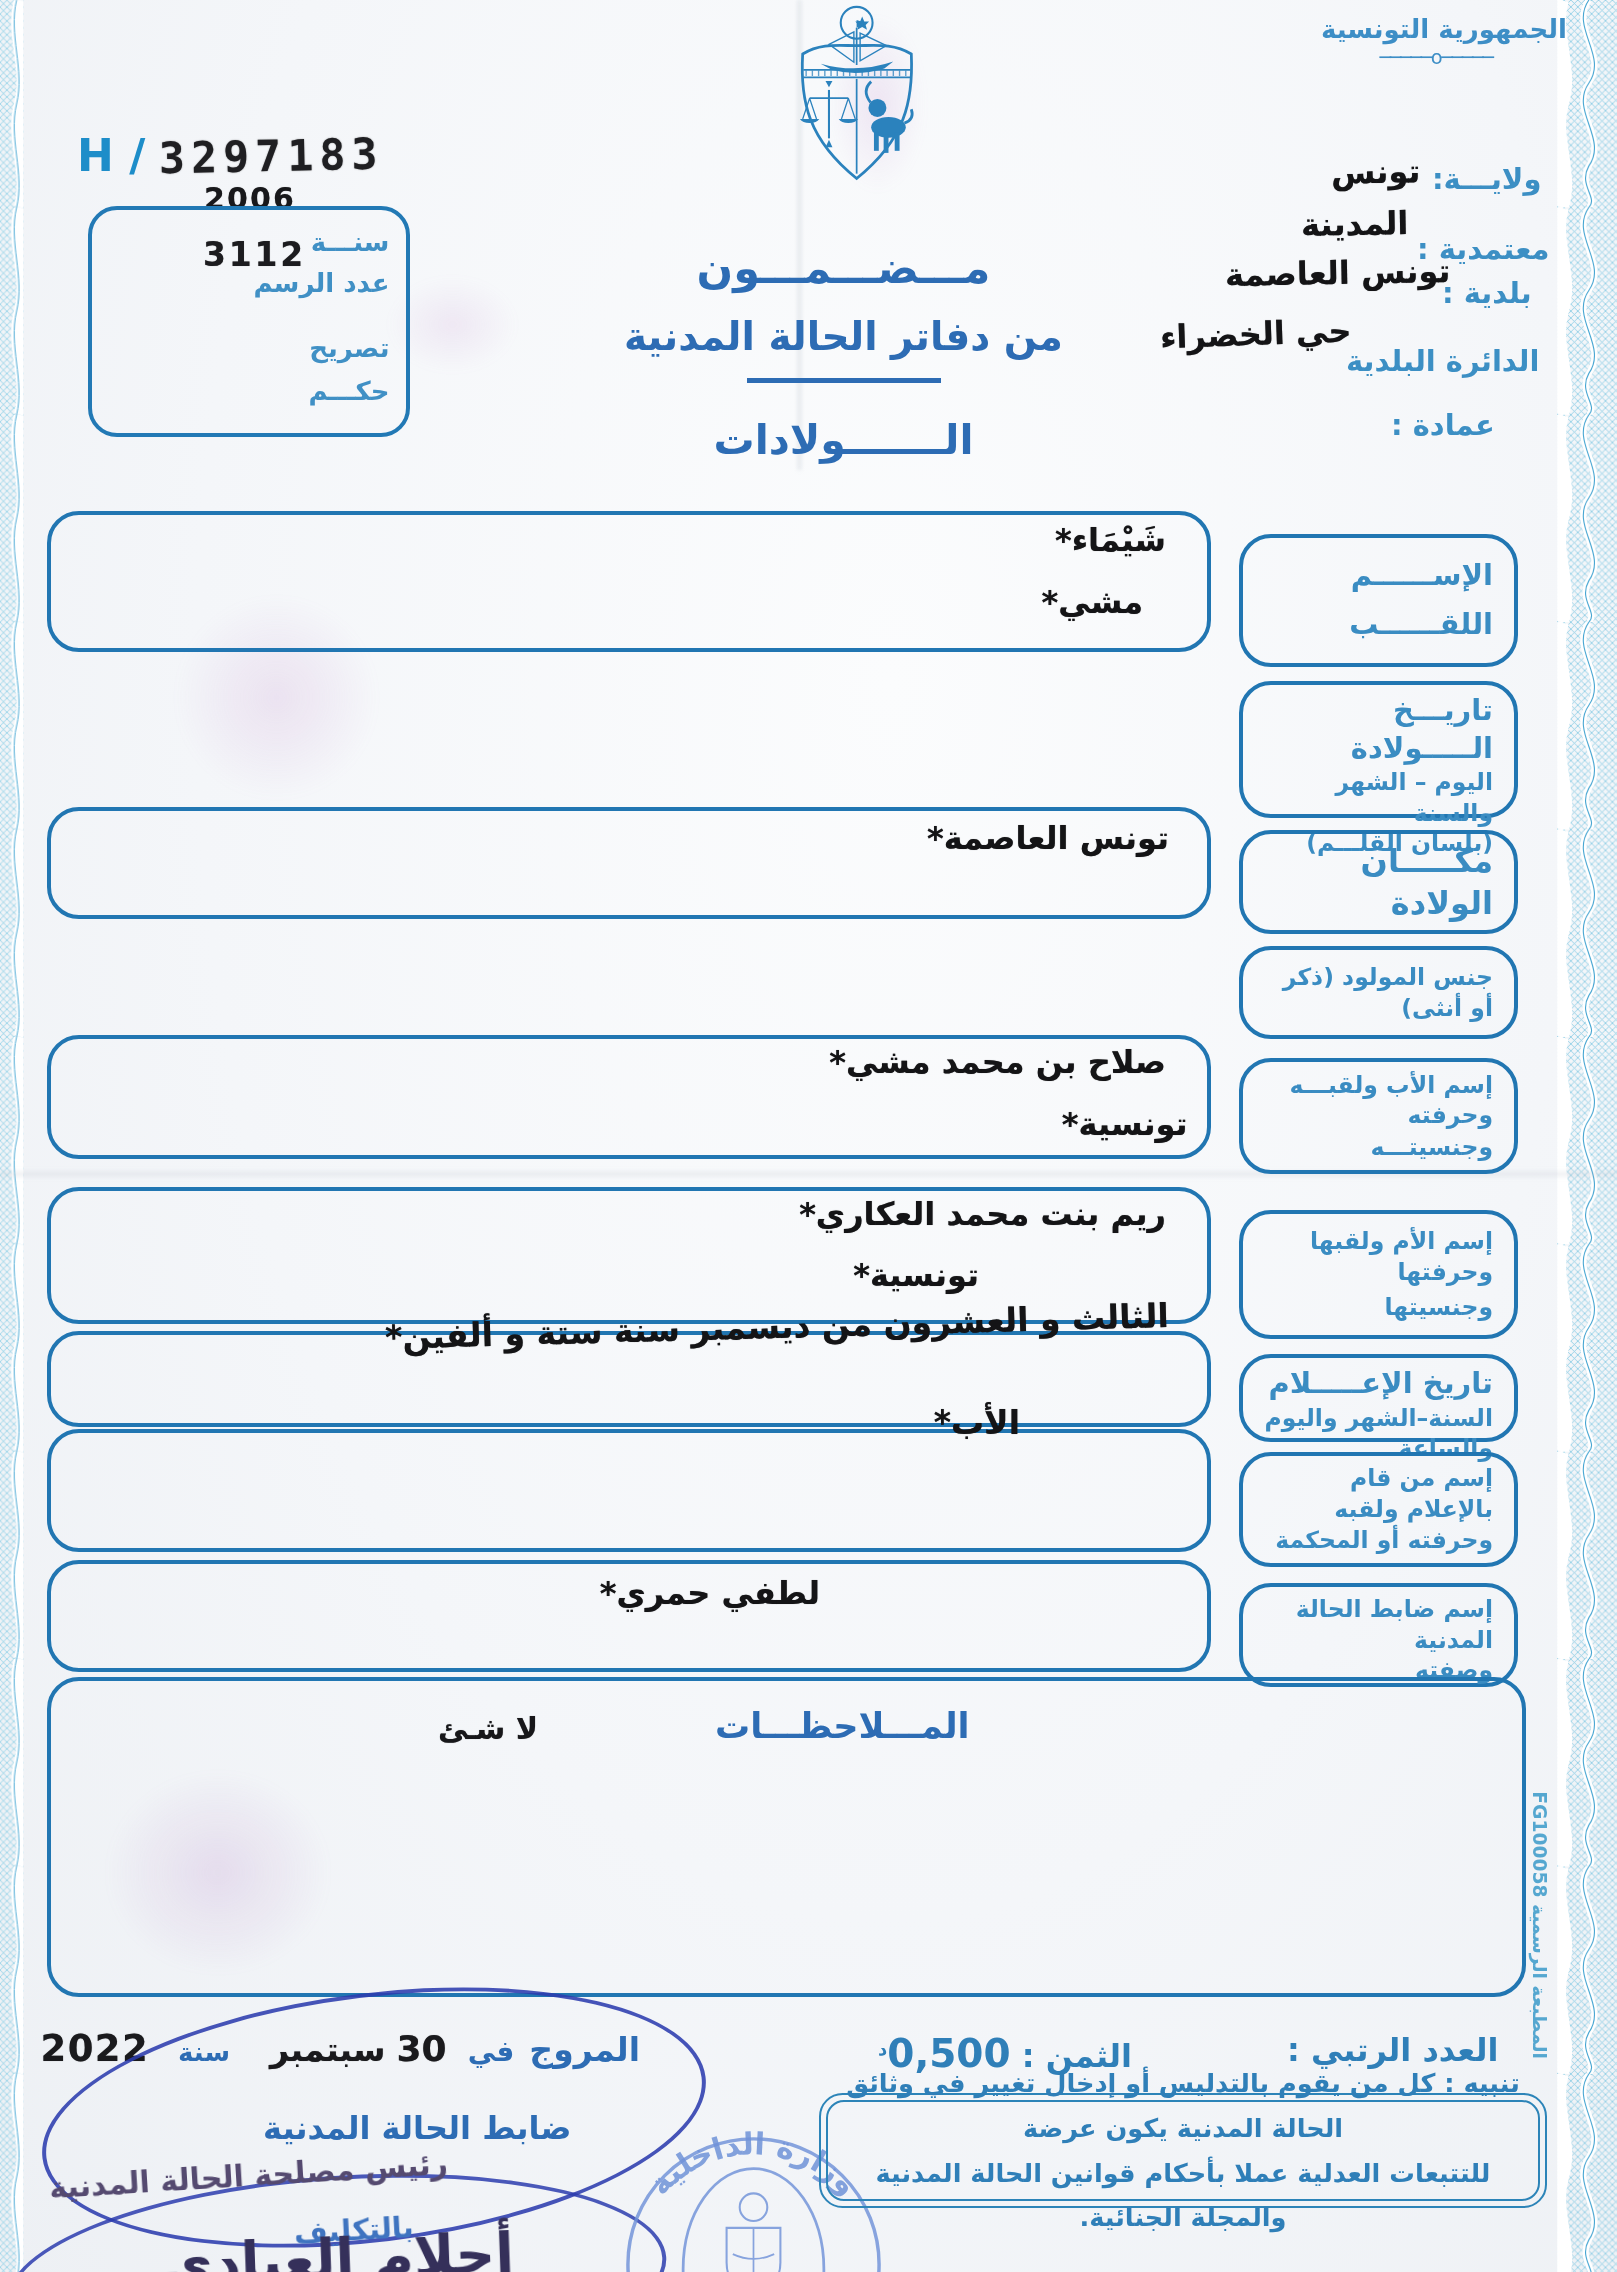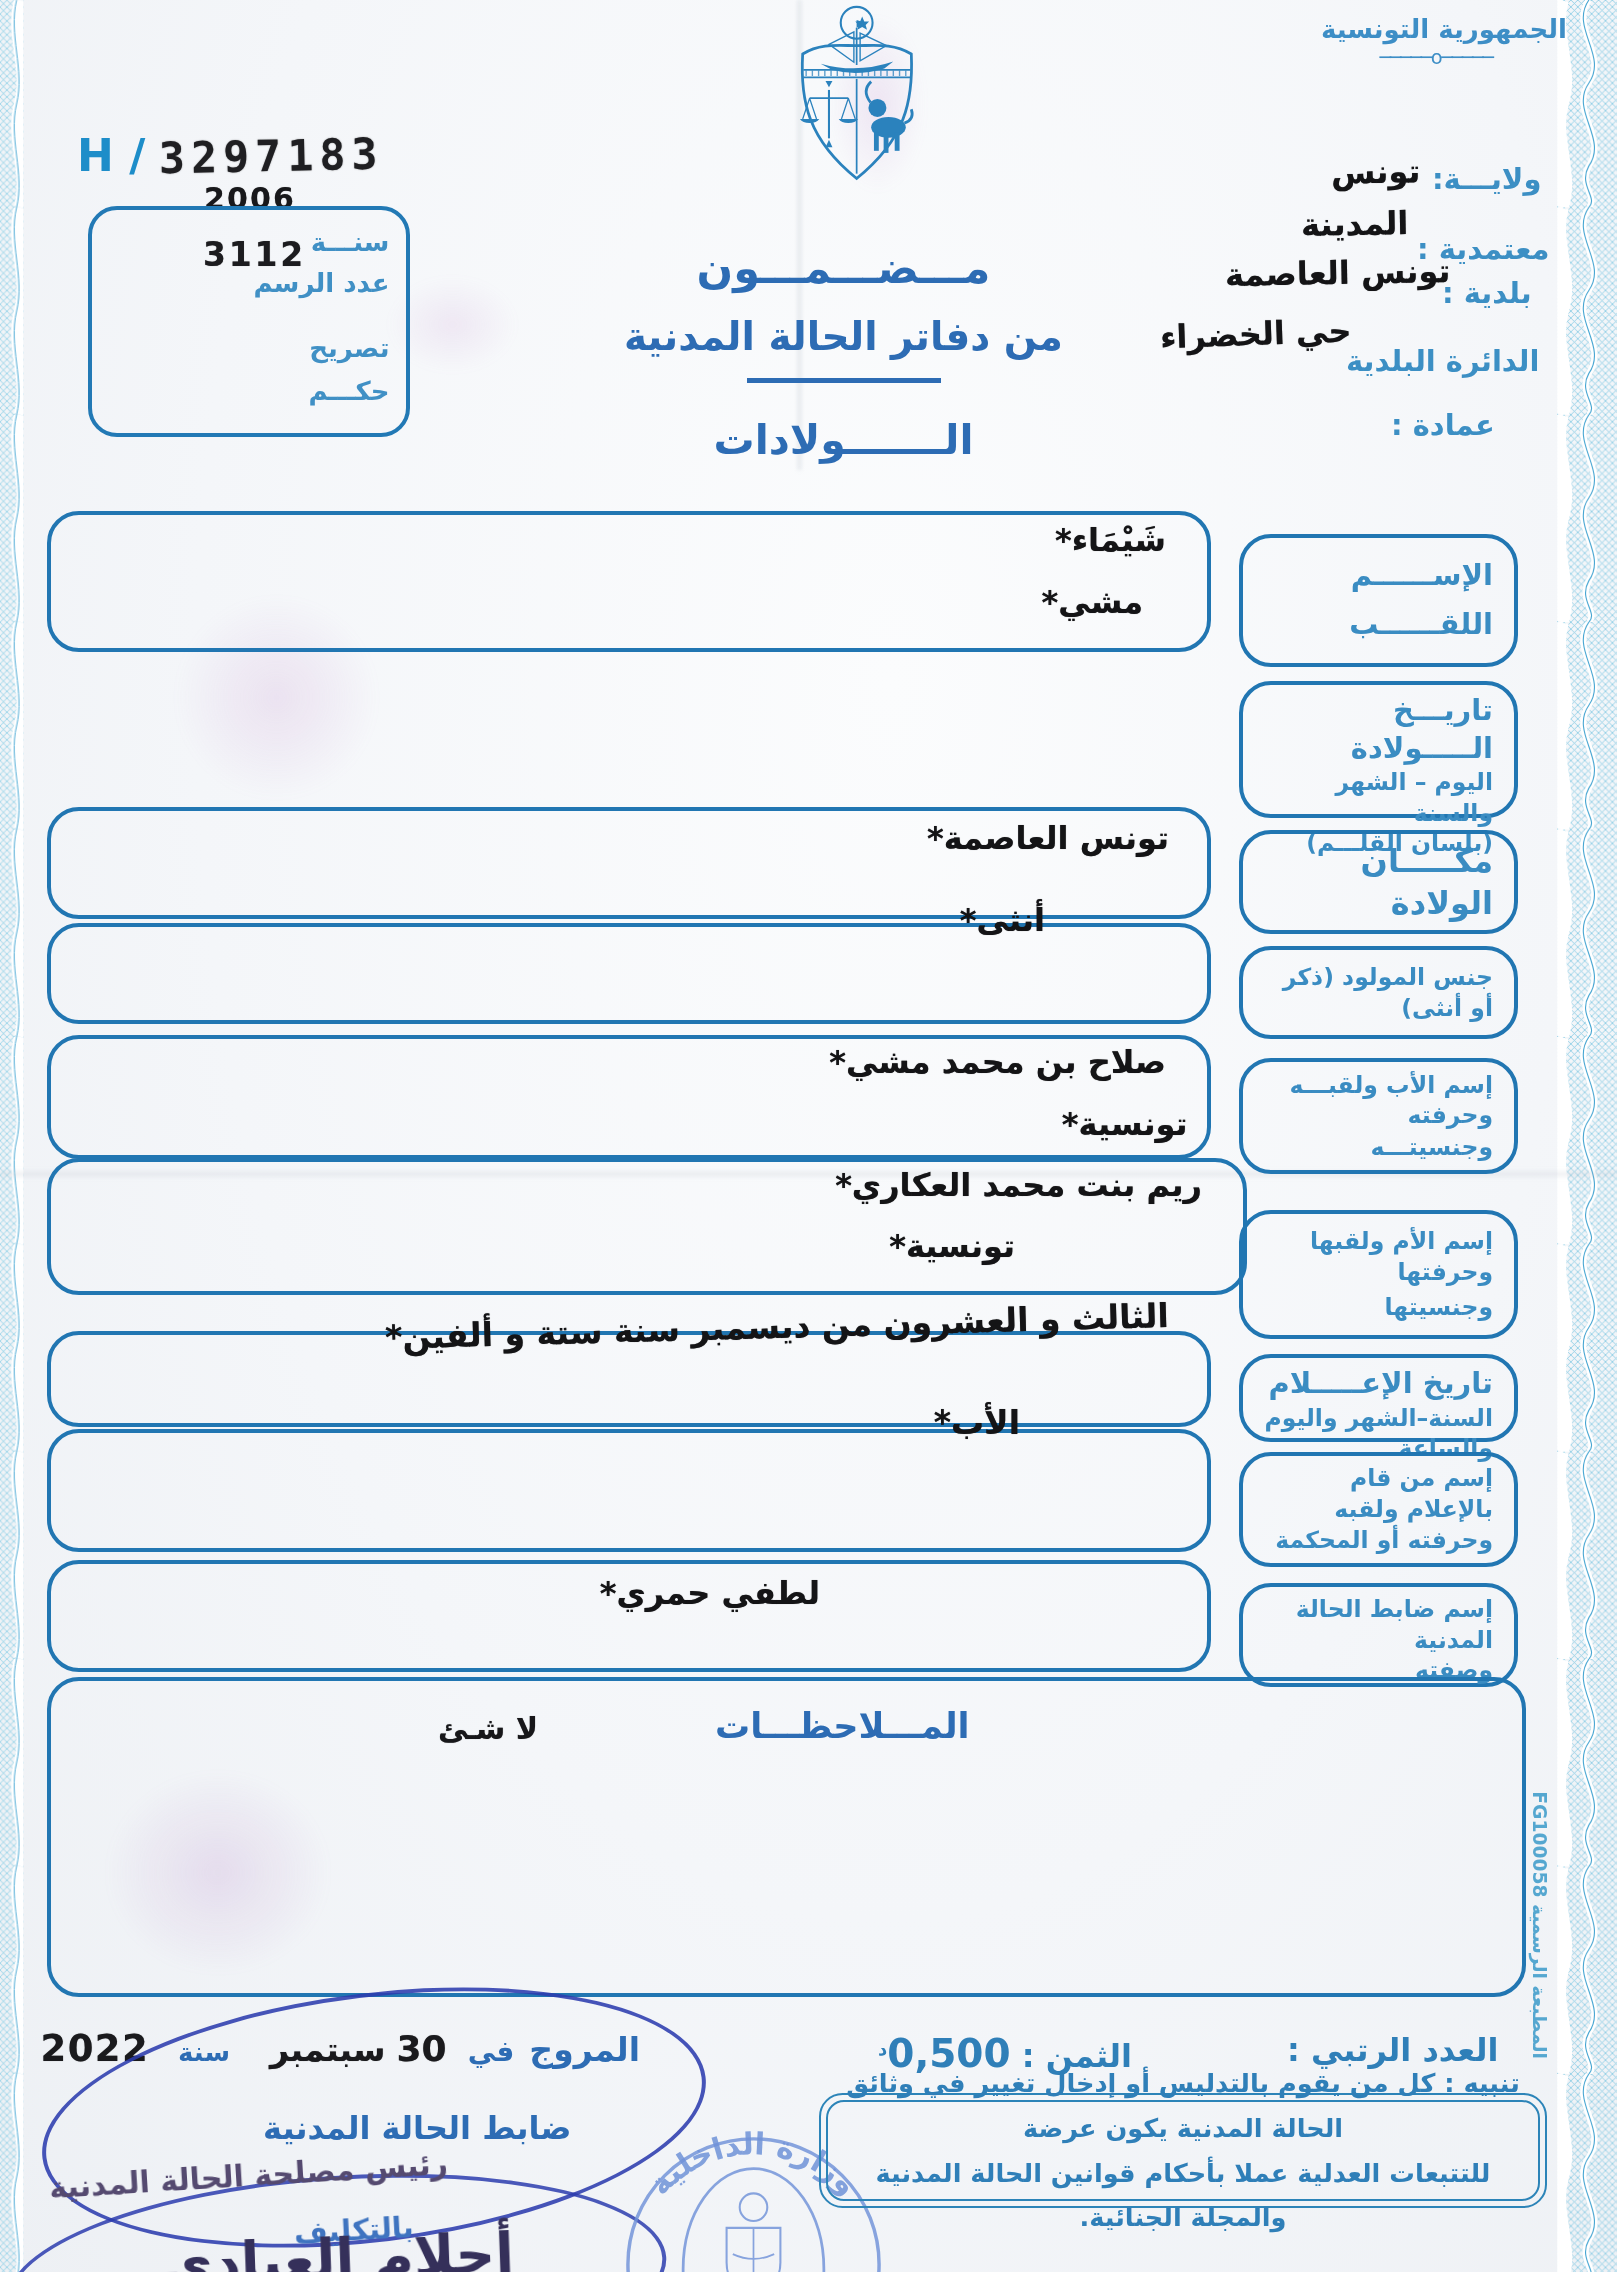--- a/index.html
+++ b/index.html
@@ -215,37 +215,34 @@
     <div>(بلسان القلـــم)</div>
   </div>
 
   <div class="bx vb" style="top:807px;height:104px;">
     <span class="val" style="right:38px;top:8.3px;">تونس العاصمة*</span>
   </div>
   <div class="bx lb" style="top:807px;height:104px;">
     <div class="f46">مكـــــان الولادة</div>
   </div>
 
-  <div class="bx vb" style="top:923px;height:93px;">
-    <span class="val" style="right:162px;top:-26px;">أنثى*</span>
-  </div>
   <div class="bx lb" style="top:923px;height:93px;">
     <div>جنس المولود (ذكر أو أنثى)</div>
   </div>
 
   <div class="bx vb" style="top:1035px;height:116px;">
     <span class="val" style="right:41px;top:4.1px;">صلاح بن محمد مشي*</span>
     <span class="val" style="right:19.4px;top:66px;">تونسية*</span>
   </div>
   <div class="bx lb" style="top:1035px;height:116px;">
     <div>إسم الأب ولقبـــه وحرفته</div>
     <div>وجنسيتـــه</div>
   </div>
 
-  <div class="bx vb" style="top:1158px;height:129px;padding-left:36px;">
+  <div class="bx vb" style="top:1187px;height:129px;">
     <span class="val" style="right:41px;top:4.1px;">ريم بنت محمد العكاري*</span>
     <span class="val" style="right:228px;top:65px;">تونسية*</span>
   </div>
   <div class="bx lb" style="top:1187px;height:129px;">
     <div>إسم الأم ولقبها وحرفتها</div>
     <div>وجنسيتها</div>
   </div>
 
   <div class="bx vb" style="top:1331px;height:88px;">
     <span class="val" style="right:38px;top:-28px;font-size:33px;transform:rotate(-1.6deg);">الثالث و العشرون من ديسمبر سنة ستة و ألفين*</span>

